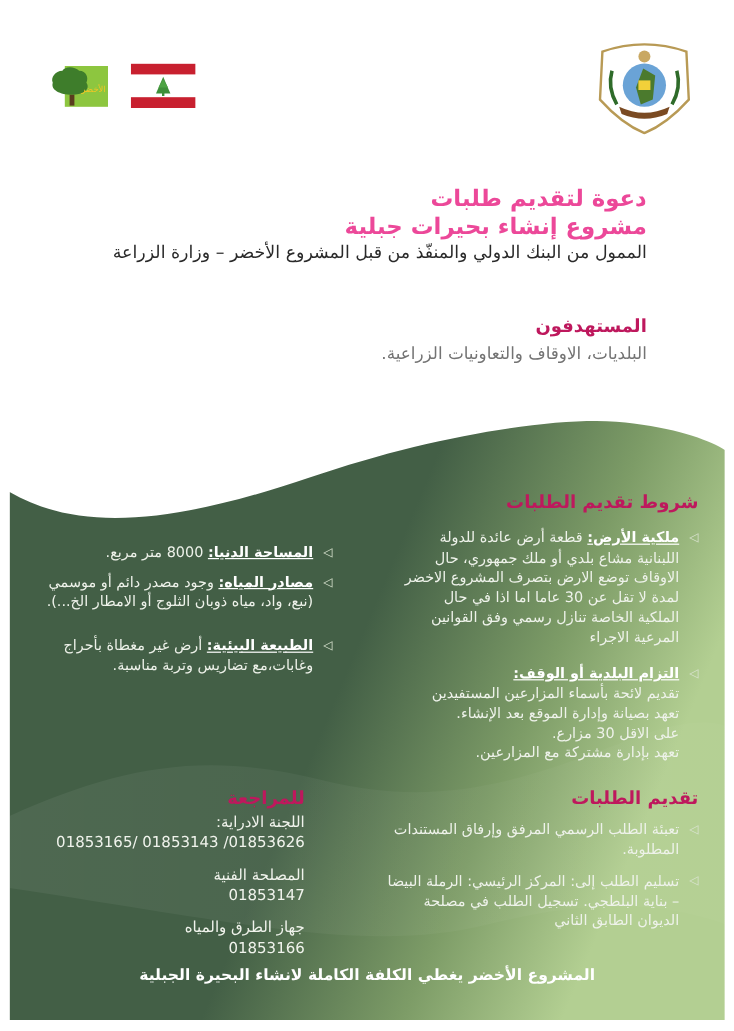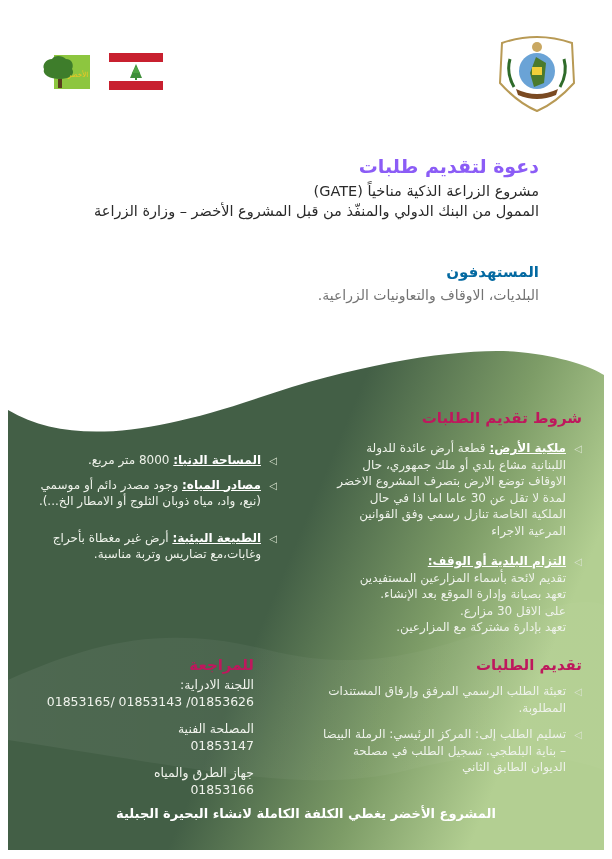--- a/index.html
+++ b/index.html
@@ -8,25 +8,25 @@
     font-family: "DejaVu Sans", sans-serif; color: #2b2b2b;
   }
   .abs { position: absolute; }
   
   .green-logo { left: 40px; top: 53px; width: 52px; height: 38px; }
   .flag { left: 109px; top: 53px; width: 54px; height: 37px; }
   .emblem { left: 496px; top: 33px; width: 82px; height: 79px; }
 
   
   .intro { right: 73px; top: 155px; width: 480px; direction: rtl; text-align: right; }
-  .title1, .title2 { font-weight: bold; font-size: 19px; line-height: 23px; color: #8b5cf6; margin: 0; }
+  .title1, .title2 { font-weight: bold; font-size: 19px; line-height: 23px; color: #ec4899; margin: 0; }
   .sub1, .sub2 { font-size: 14.5px; line-height: 20px; margin: 0; color: #2a2a2a; }
   .sub1 { margin-top: 3px; }
   .beneficiaries { right: 73px; top: 262px; width: 400px; direction: rtl; text-align: right; }
-  .ben-title { font-weight: bold; font-size: 15px; line-height: 20px; margin: 0; color: #0369a1; }
+  .ben-title { font-weight: bold; font-size: 15px; line-height: 20px; margin: 0; color: #be185d; }
   .ben-text { font-size: 14px; line-height: 22px; margin: 2px 0 0 0; color: #737373; }
 
   
   .panel { left: 8px; top: 350px; width: 596px; height: 500px; }
   .panel svg { display: block; }
 
   .rtl { direction: rtl; text-align: right; color: #f3f5ef; }
   .sec-title { font-weight: bold; font-size: 15px; line-height: 20px; color: #be185d; margin: 0; }
   .item { position: relative; padding-right: 16px; font-size: 12px; line-height: 16.5px; margin: 0; color: #eef2ea; }
   .item b { font-weight: bold; color: #ffffff; text-decoration: underline; }
@@ -72,21 +72,21 @@
     <path d="M40 24 L50 30 L48 50 L38 54 L34 40 Z" fill="#4b7a2d"></path>
     <rect x="36" y="34" width="10" height="8" fill="#f2d03a"></rect>
     <path d="M14 26 Q10 40 18 54" stroke="#2f6b2a" stroke-width="3" fill="none"></path>
     <path d="M68 26 Q72 40 64 54" stroke="#2f6b2a" stroke-width="3" fill="none"></path>
     <path d="M20 56 Q41 66 62 56 L60 62 Q41 70 22 62 Z" fill="#7a4a22"></path>
   </svg>
 </div>
 
 <div class="abs intro">
   <p class="title1">دعوة لتقديم طلبات</p>
-  <p class="sub1">مشروع الزراعة الذكية مناخياً (GATE)</p>
+  <p class="title2">مشروع إنشاء بحيرات جبلية</p>
   <p class="sub2">الممول من البنك الدولي والمنفّذ من قبل المشروع الأخضر – وزارة الزراعة</p>
 </div>
 
 <div class="abs beneficiaries">
   <p class="ben-title">المستهدفون</p>
   <p class="ben-text">البلديات، الاوقاف والتعاونيات الزراعية.</p>
 </div>
 
 <div class="abs panel">
   <svg width="596" height="500" viewBox="0 0 596 500">

